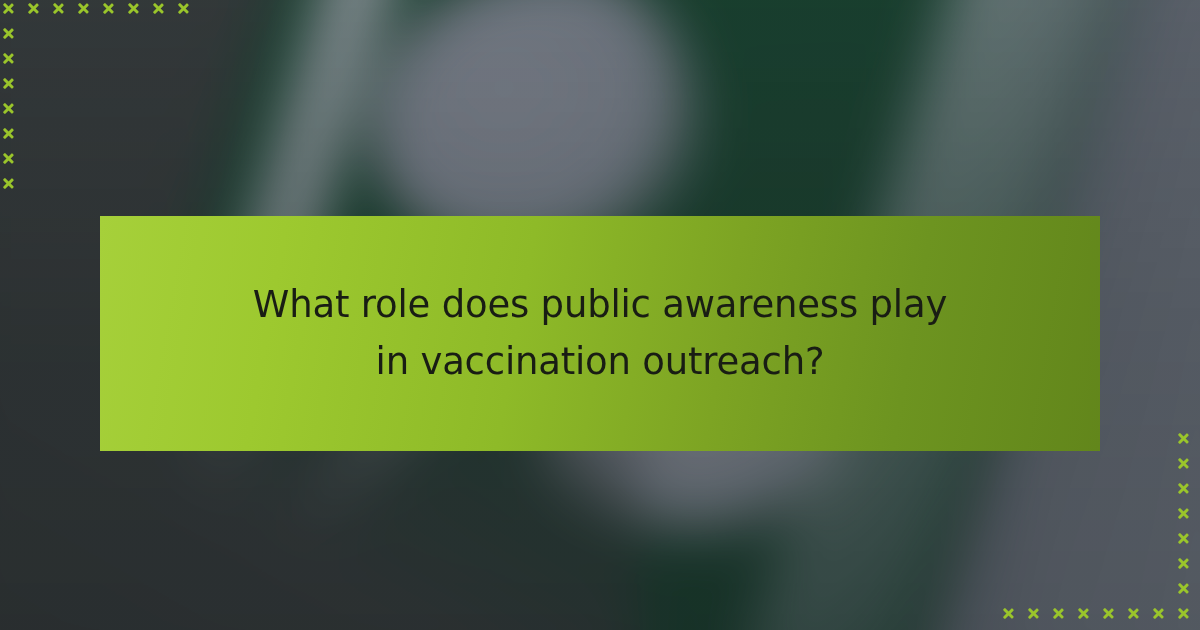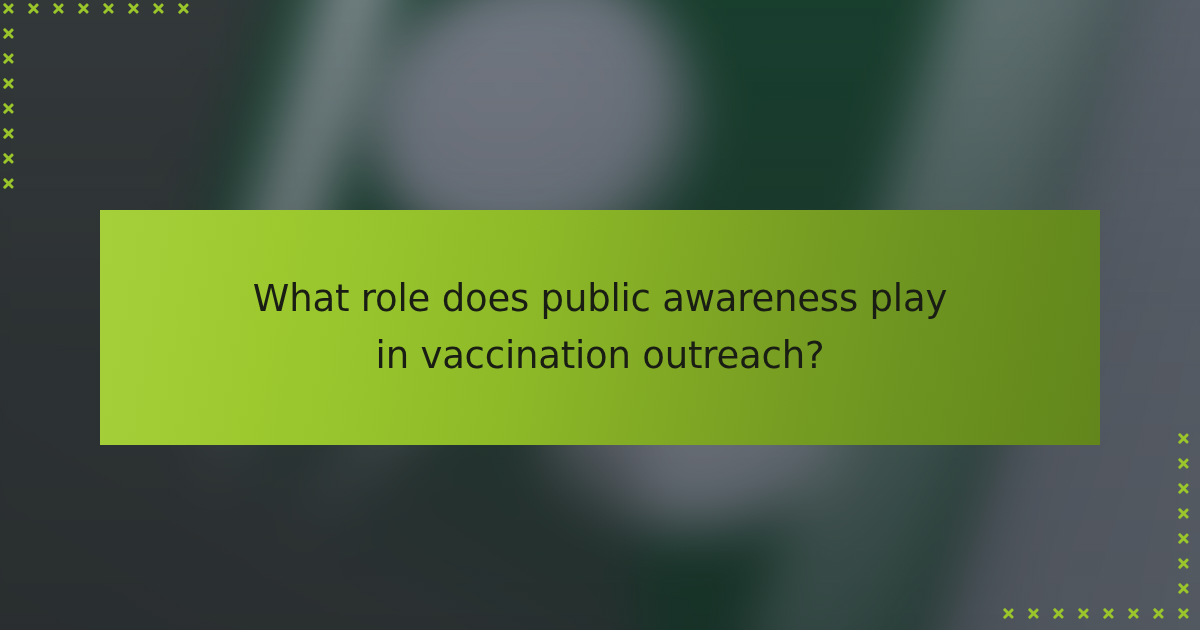--- a/index.html
+++ b/index.html
@@ -148,21 +148,21 @@
     background: #9ac52b;
     border-radius: 1px;
   }
   .xmark::before { transform: rotate(45deg); }
   .xmark::after  { transform: rotate(-45deg); }
 
   
   .banner {
     position: absolute;
     left: 100px;
-    top: 210px;
+    top: 216px;
     width: 1000px;
     height: 235px;
     background: linear-gradient(100deg,
                 #a6d03a 0%,
                 #9dc92f 18%,
                 #8eba28 42%,
                 #7da423 62%,
                 #6d9420 80%,
                 #62861b 100%);
     display: flex;

